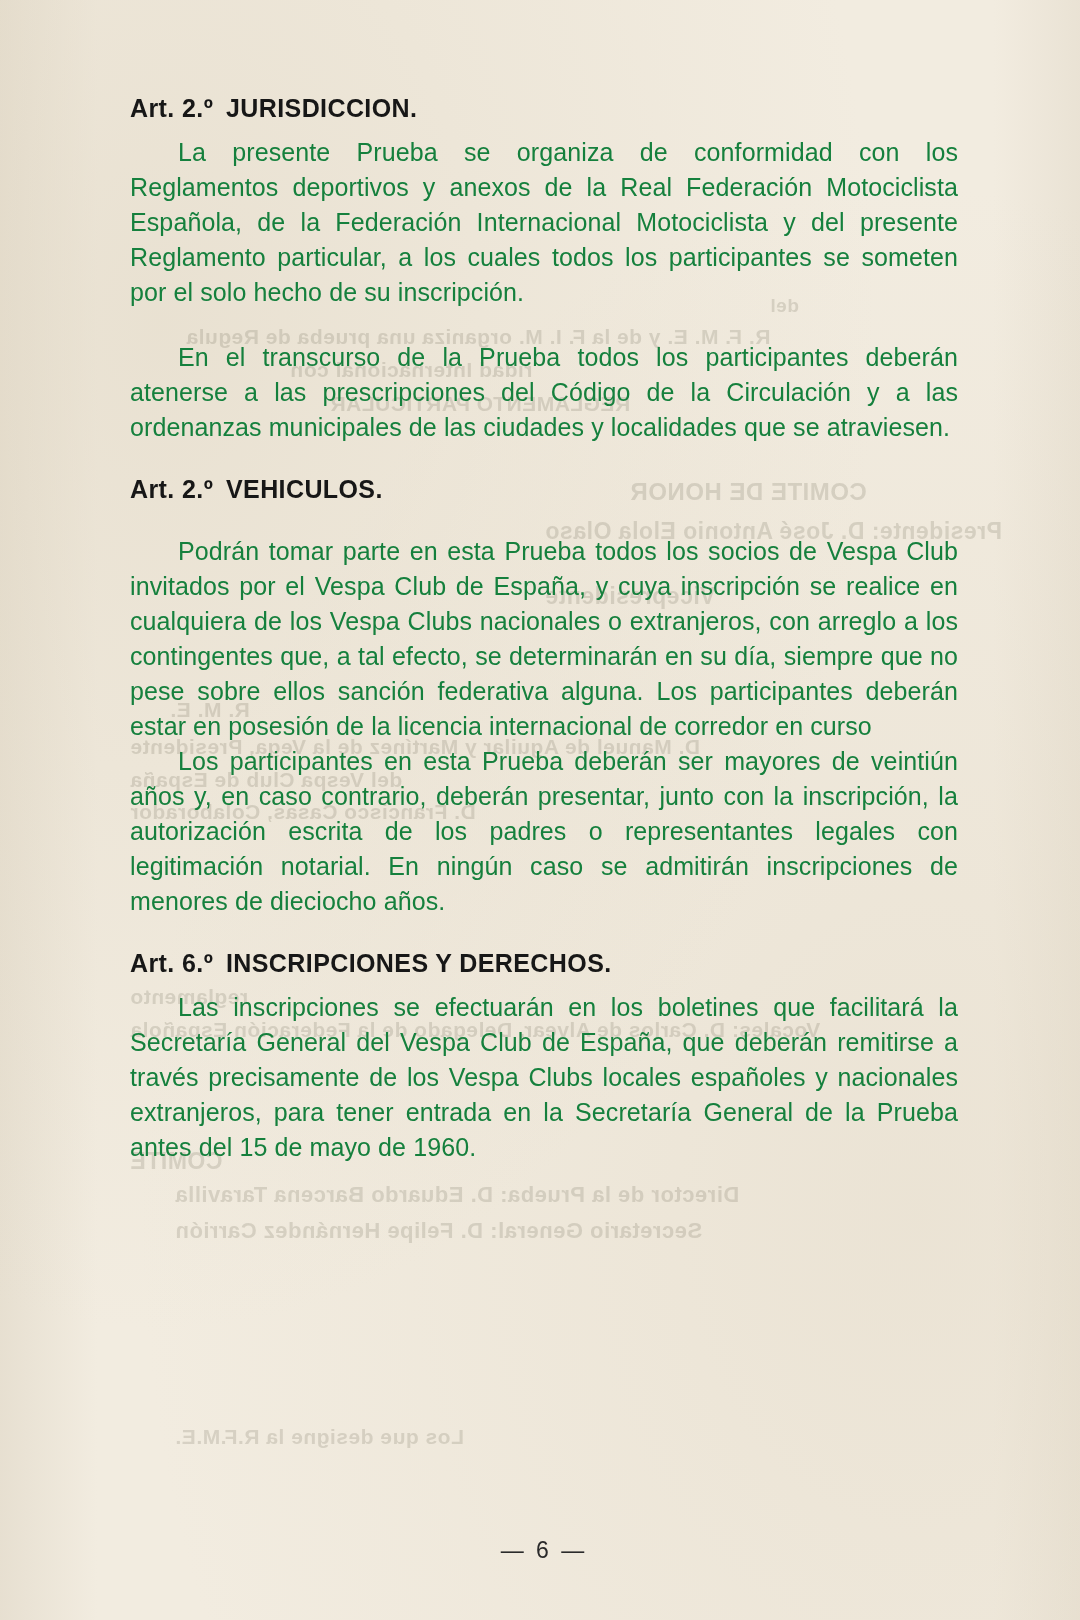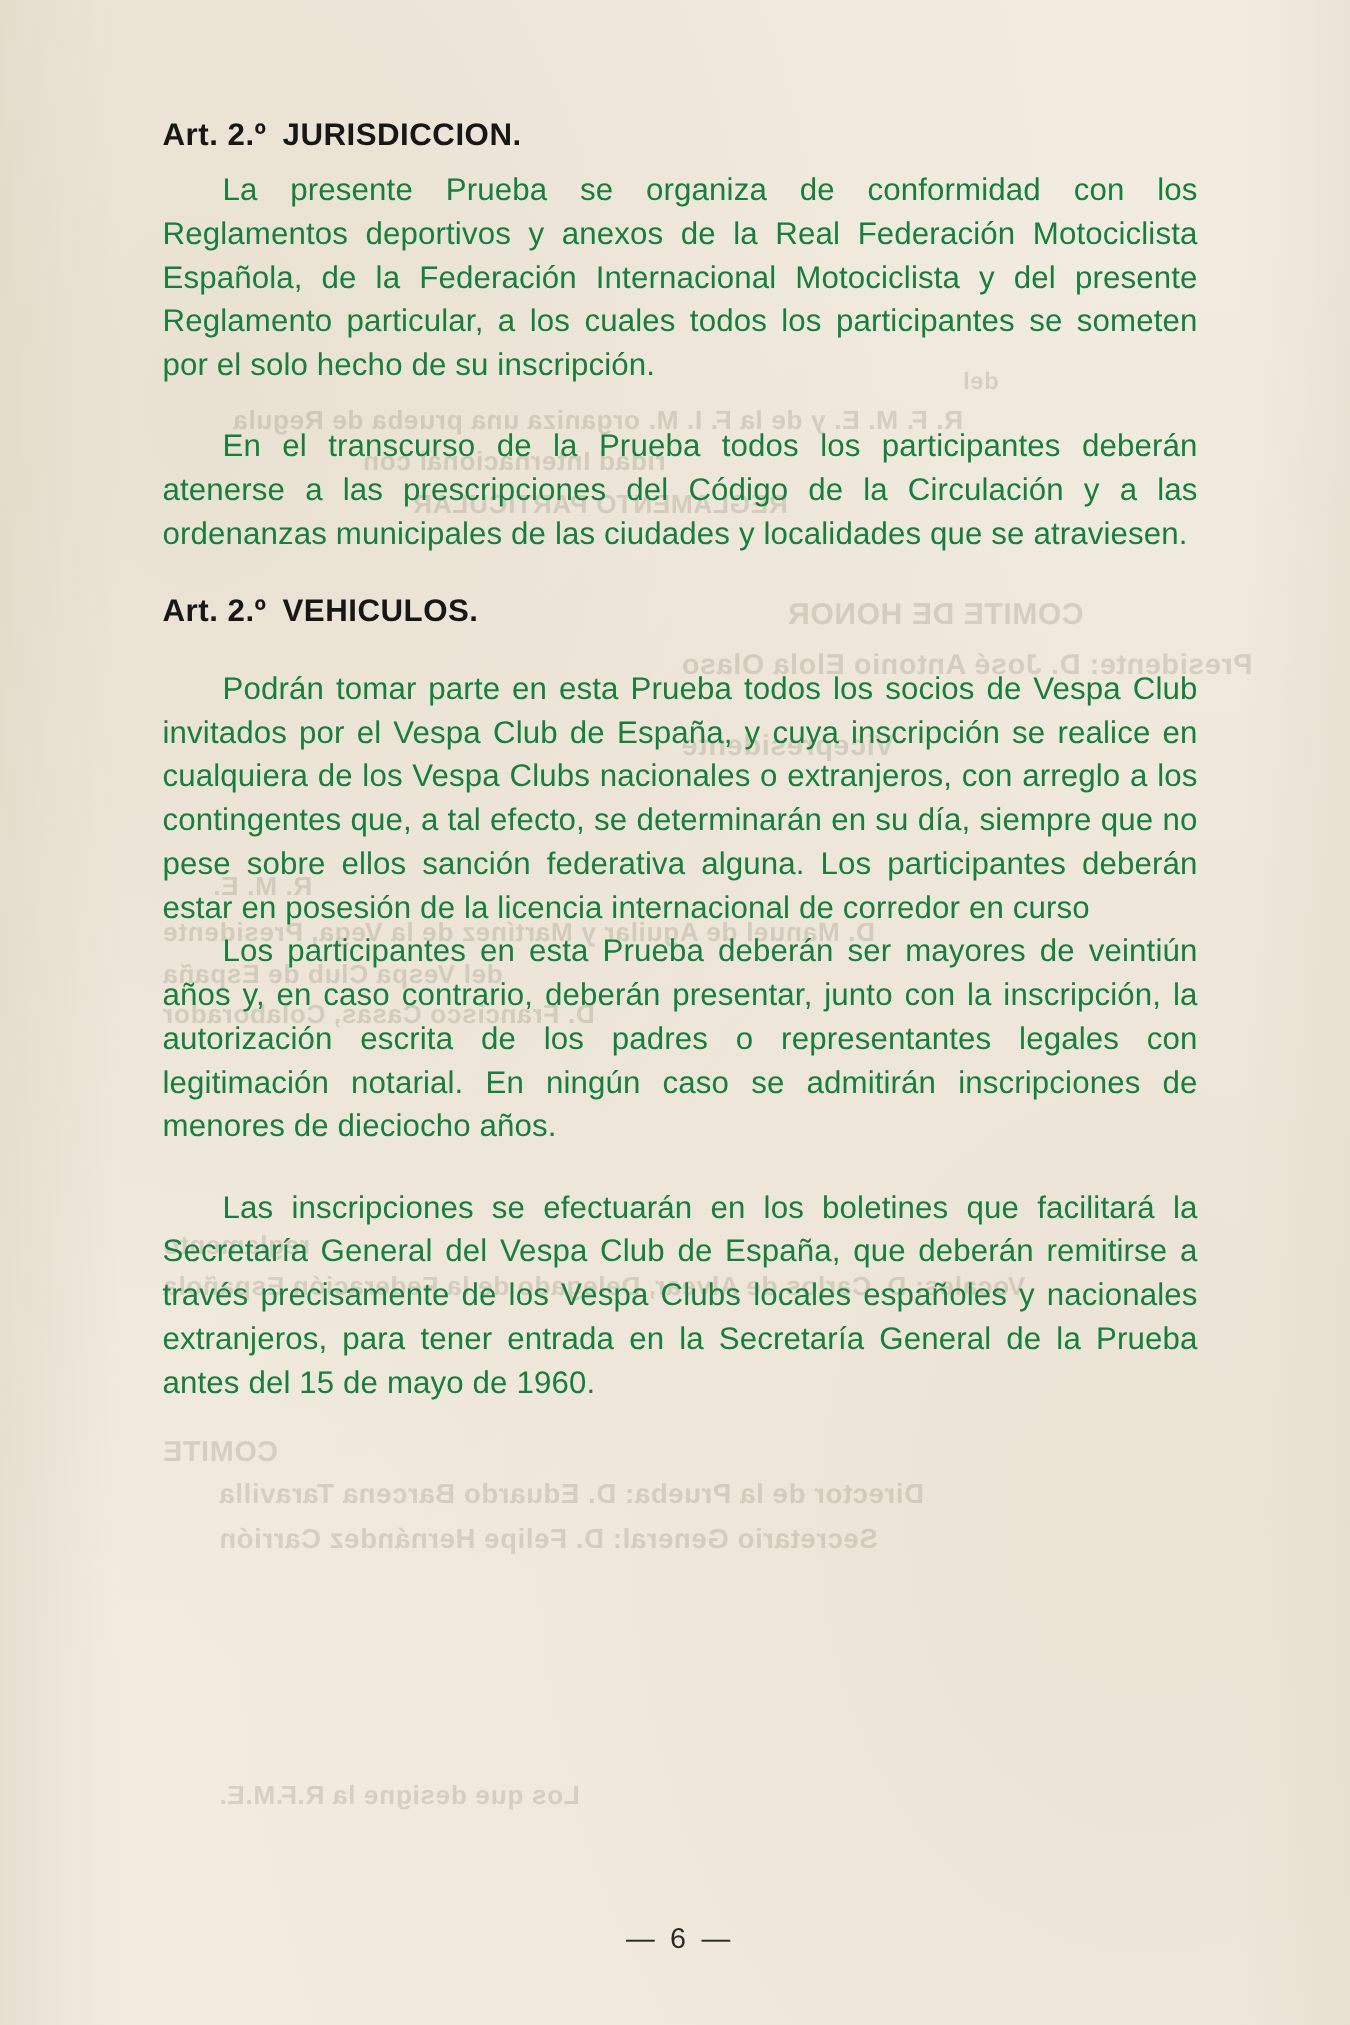--- a/index.html
+++ b/index.html
@@ -123,17 +123,20 @@
       <span class="num">Art. 2.º</span><span>VEHICULOS.</span>
     </h2>
   </div>
 
   <div class="block">
     <p class="body tight">Podrán tomar parte en esta Prueba todos los socios de Vespa Club invitados por el Vespa Club de España, y cuya inscripción se realice en cualquiera de los Vespa Clubs nacionales o extranjeros, con arreglo a los contingentes que, a tal efecto, se determinarán en su día, siempre que no pese sobre ellos sanción federativa alguna. Los participantes deberán estar en posesión de la licencia internacional de corredor en curso</p>
     <p class="body">Los participantes en esta Prueba deberán ser mayores de veintiún años y, en caso contrario, deberán presentar, junto con la inscripción, la autorización escrita de los padres o representantes legales con legitimación notarial. En ningún caso se admitirán inscripciones de menores de dieciocho años.</p>
   </div>
 
   <div class="block">
+    <h2 class="art-heading">
+      <span class="num">Art. 6.º</span><span>INSCRIPCIONES Y DERECHOS.</span>
+    </h2>
     <p class="body">Las inscripciones se efectuarán en los boletines que facilitará la Secretaría General del Vespa Club de España, que deberán remitirse a través precisamente de los Vespa Clubs locales españoles y nacionales extranjeros, para tener entrada en la Secretaría General de la Prueba antes del 15 de mayo de 1960.</p>
   </div>
 
   <div class="footer">— 6 —</div>
 </div>
 
 </body></html>

